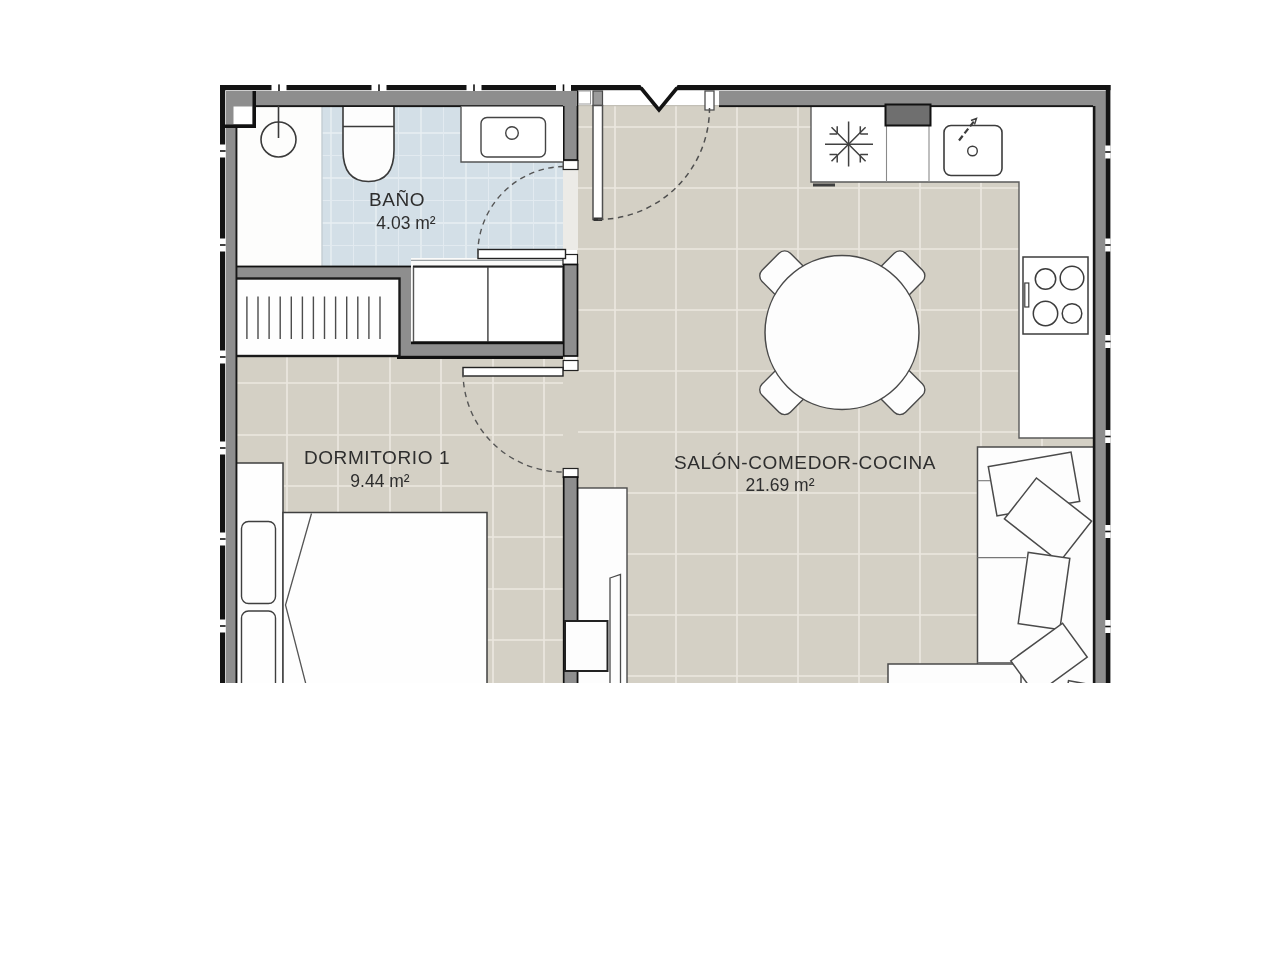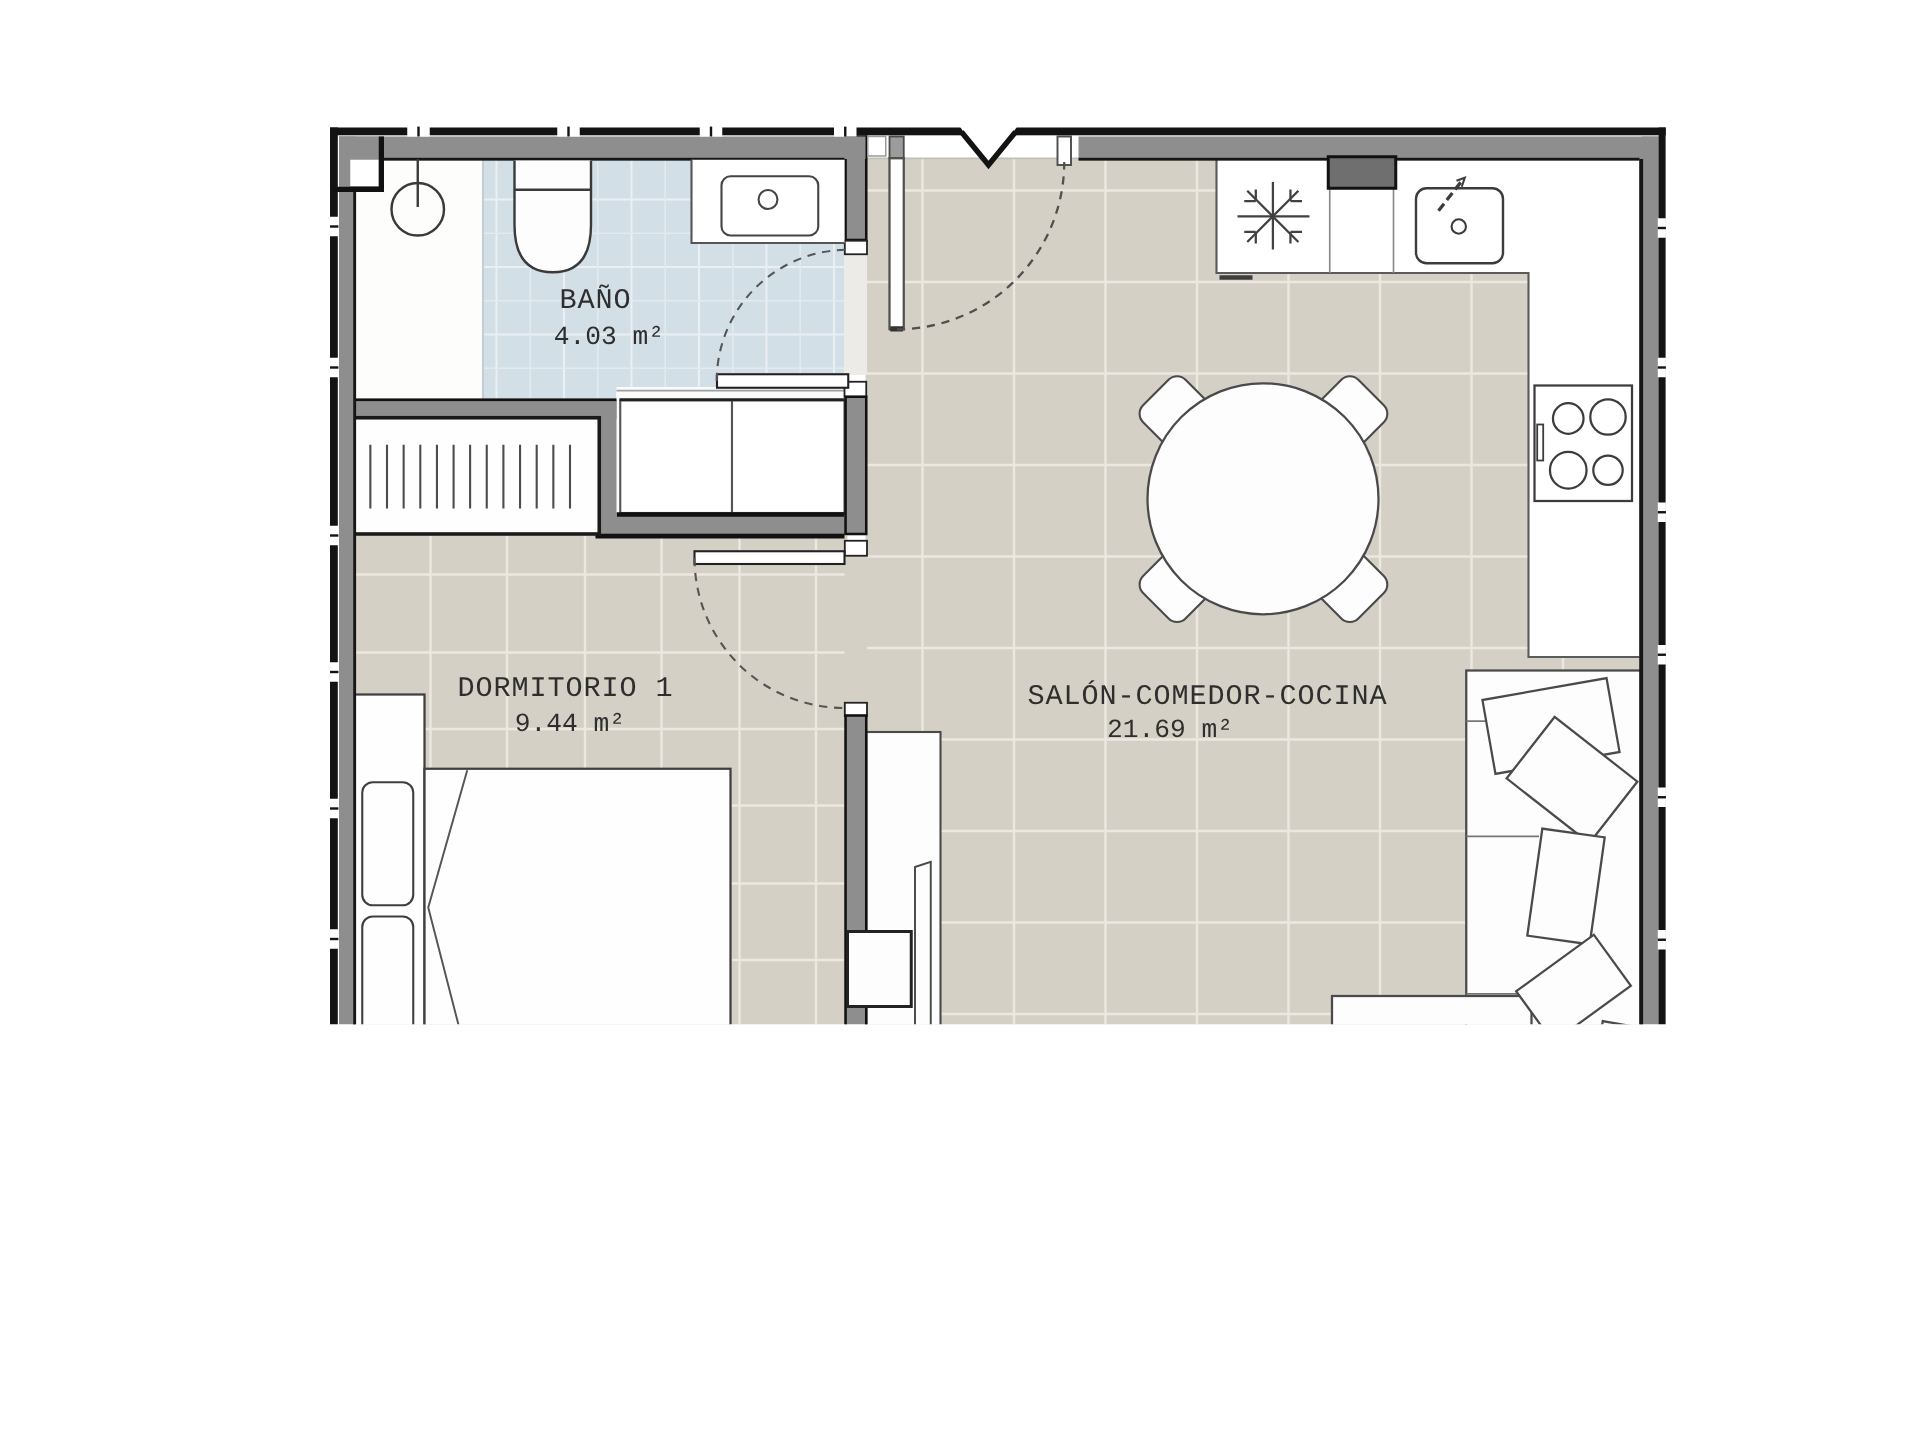--- a/index.html
+++ b/index.html
@@ -1,17 +1,17 @@
 <!DOCTYPE html>
 <html><head>
 <meta charset="utf-8">
 <style>
   html,body{margin:0;padding:0;background:#ffffff;}
   .page{position:relative;width:1280px;height:683px;background:#ffffff;overflow:hidden;
-        font-family:Liberation Mono, monospace;}
+        font-family:Liberation Sans, sans-serif;}
 </style>
 </head>
 <body>
 <div class="page">
 <svg width="1280" height="960" viewBox="0 0 1280 960">
 
 <g>
 <polygon points="577,106 1093,106 1093,777 577,777" fill="#d4d0c5"></polygon>
 <g stroke="#ebe8e0" stroke-width="1.6" clip-path="url(#clipLiving)">
 <path d="M615,91V777M676,91V777M737,91V777M798,91V777M859,91V777M920,91V777M981,91V777M1042,91V777"></path>

